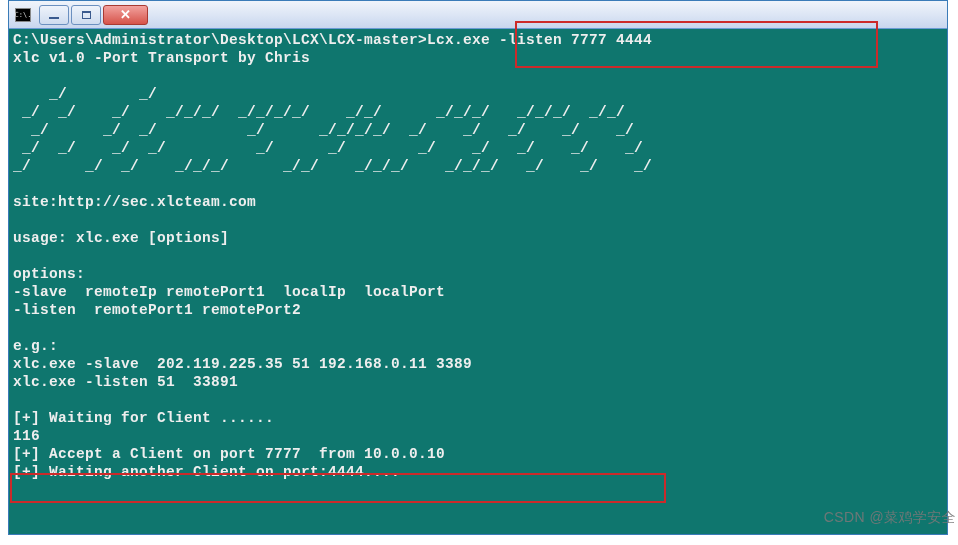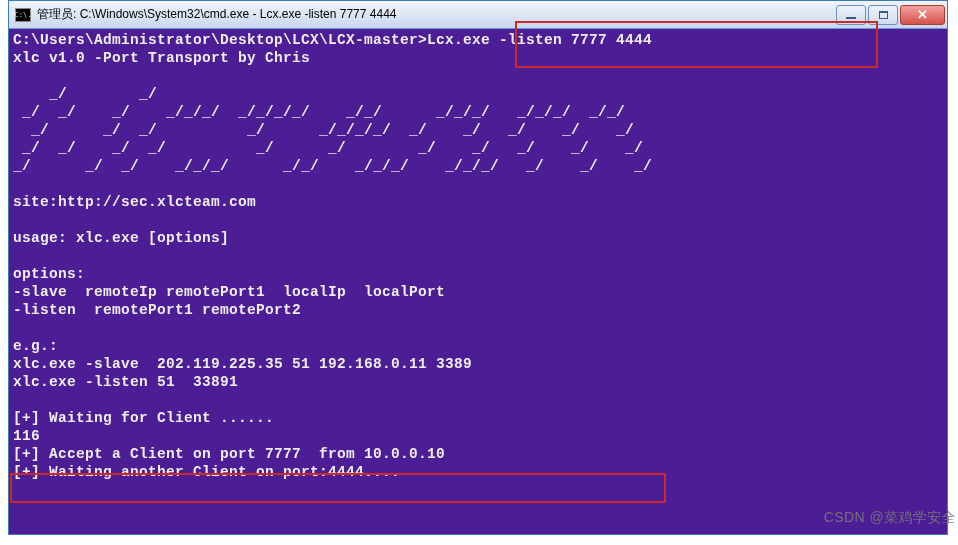--- a/index.html
+++ b/index.html
@@ -71,21 +71,21 @@
       color: #3a5a8e;
       position: relative;
     }
     .win-btn.close {
       background: linear-gradient(to bottom, #f2a29e, #d6534a);
       border-color: #a83a32;
       color: #fff;
       width: 45px;
     }
     .terminal {
-      background: #4c1d95;
+      background: #0f766e;
       color: #eee;
       height: calc(100% - 28px);
       padding: 2px 4px;
       font-family: "Courier New", monospace;
       font-size: 14.5px;
       font-weight: bold;
       line-height: 18px;
       white-space: pre;
       letter-spacing: 0.3px;
       overflow: hidden;
@@ -135,21 +135,20 @@
       font-weight: bold;
       font-size: 13px;
     }
   </style>
 </head>
 <body>
 
 <div class="window">
   <div class="titlebar">
     <span class="titlebar-icon">C:\.</span>
-    <span class="titlebar-text"><span>管理员: </span><span>C:\Windows\System32\cmd.exe</span><span> - Lcx.exe  -listen 7777 4444</span></span>
     <div class="window-controls">
       <div class="win-btn">
           <span class="min-icon"></span>
         </div>
       <div class="win-btn">
           <span class="max-icon"></span>
         </div>
       <div class="win-btn close">
           <span class="close-icon">✕</span>
         </div>

